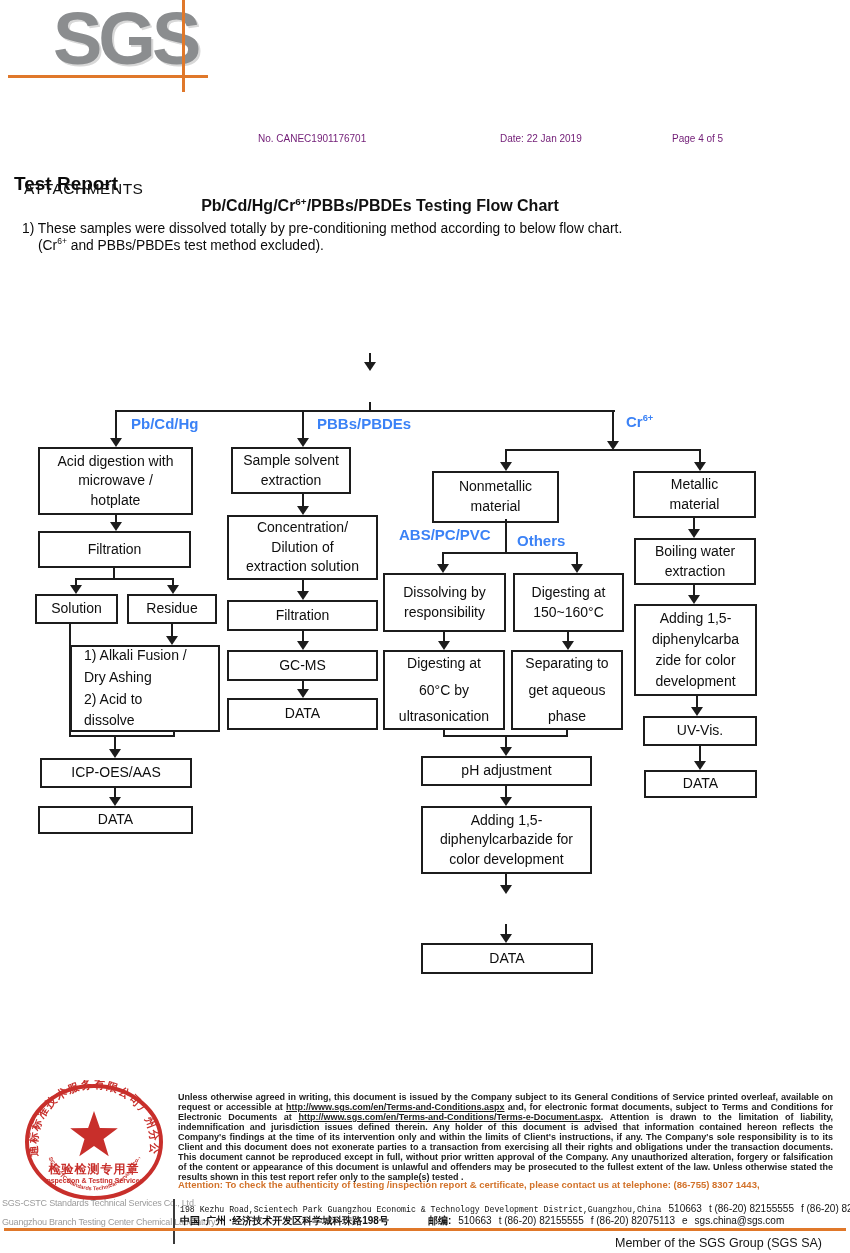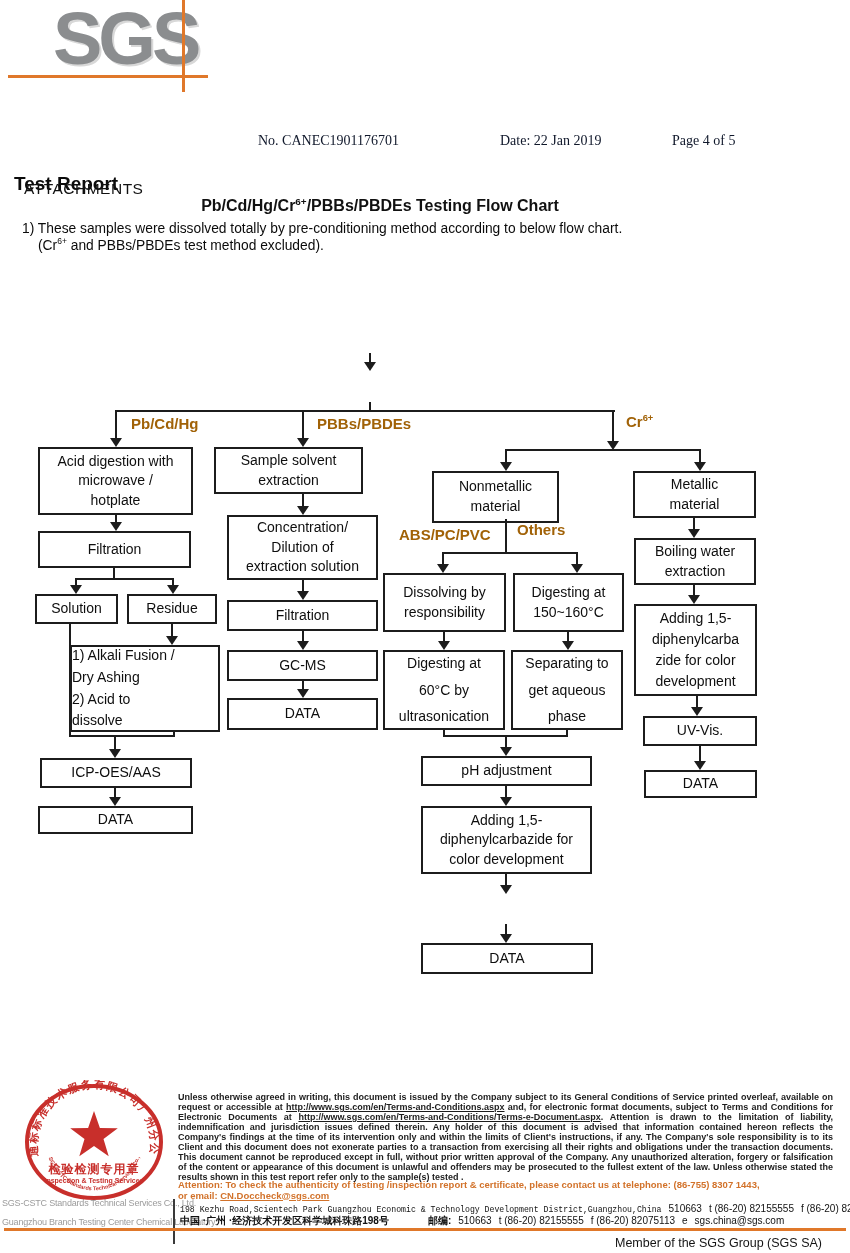--- a/index.html
+++ b/index.html
@@ -5,34 +5,34 @@
   html,body{margin:0;padding:0;background:#ffffff;}
   .page{position:relative;width:850px;height:1253px;background:#fff;overflow:hidden;
         font-family:"Liberation Sans","DejaVu Sans",sans-serif;color:#111;}
   
   .sgs-logo{position:absolute;left:53px;top:2px;font-size:74px;font-weight:700;
             letter-spacing:-4px;color:#8b8d8f;text-shadow:2px 2px 0 #d8d8d8;line-height:1;}
   .oline-h{position:absolute;background:#e0782a;}
   .oline-v{position:absolute;background:#e0782a;}
   
   .h-title{position:absolute;left:14px;top:129px;font-size:19px;font-weight:700;color:#0b0b0b;margin-top:44px;}
-  .h-meta{position:absolute;top:133px;font-size:14px;color:#0f172a;font-family:Liberation Serif, serif;}
+  .h-meta{position:absolute;top:133px;font-size:10px;color:#701a75;}
   .attach{position:absolute;left:24px;top:180px;font-size:15.5px;font-weight:500;letter-spacing:.5px;}
   .chart-title{position:absolute;left:0;top:197px;width:760px;text-align:center;
                font-size:16px;font-weight:700;}
   .note{position:absolute;font-size:13.8px;color:#0b0b0b;}
   .sup{font-size:62%;vertical-align:super;line-height:0;}
   
   .fbox{position:absolute;box-sizing:border-box;border:2px solid #1c1c1c;background:#fff;
         display:flex;align-items:center;justify-content:center;text-align:center;
         white-space:pre-line;font-size:14px;line-height:1.4;color:#0e0e0e;}
-  .ta-left{justify-content:flex-start;text-align:left;line-height:1.55;}
+  .ta-left{justify-content:flex-start;text-align:left;padding-left:12px;line-height:1.55;}
   .lh-19{line-height:1.9;}
   .lh-15{line-height:1.5;}
-  .blabel{position:absolute;font-size:15px;font-weight:700;color:#a16207;}
+  .blabel{position:absolute;font-size:15px;font-weight:700;color:#3b82f6;}
   .vln{position:absolute;width:2px;background:#1c1c1c;}
   .hln{position:absolute;height:2px;background:#1c1c1c;}
   .ah{position:absolute;width:0;height:0;border-left:6px solid transparent;
       border-right:6px solid transparent;border-top:9px solid #1c1c1c;}
   
   .terms{position:absolute;left:178px;top:1092px;width:655px;font-size:9px;font-weight:600;
          line-height:10px;text-align:justify;color:#1d1d1d;}
   .terms .u{text-decoration:underline;}
   .attention{position:absolute;left:178px;top:1180px;width:660px;font-size:9.5px;font-weight:700;
              color:#d2722a;line-height:10.5px;}
@@ -105,21 +105,21 @@
   <div class="vln" style="left:69px;top:624px;height:113px"></div>
   <div class="vln" style="left:173px;top:732px;height:5px"></div>
   <div class="hln" style="left:69px;top:735px;width:106px"></div>
   <div class="vln" style="left:114px;top:737px;height:12px"></div>
   <div class="ah" style="left:109px;top:749px"></div>
   <div class="fbox" style="left:40px;top:758px;width:152px;height:30px">ICP-OES/AAS</div>
   <div class="vln" style="left:114px;top:788px;height:9px"></div>
   <div class="ah" style="left:109px;top:797px"></div>
   <div class="fbox" style="left:38px;top:806px;width:155px;height:28px">DATA</div>
 
-  <div class="fbox" style="left:214px;top:447px;width:149px;height:47px">Sample solvent
+  <div class="fbox" style="left:231px;top:447px;width:120px;height:47px">Sample solvent
 extraction</div>
   <div class="vln" style="left:302px;top:494px;height:12px"></div>
   <div class="ah" style="left:297px;top:506px"></div>
   <div class="fbox" style="left:227px;top:515px;width:151px;height:65px">Concentration/
 Dilution of
 extraction solution</div>
   <div class="vln" style="left:302px;top:580px;height:11px"></div>
   <div class="ah" style="left:297px;top:591px"></div>
   <div class="fbox" style="left:227px;top:600px;width:151px;height:31px">Filtration</div>
   <div class="vln" style="left:302px;top:631px;height:10px"></div>
@@ -139,21 +139,21 @@
   <div class="fbox" style="left:633px;top:471px;width:123px;height:47px">Metallic
 material</div>
 
   <div class="vln" style="left:505px;top:519px;height:34px"></div>
   <div class="hln" style="left:442px;top:552px;width:136px"></div>
   <div class="vln" style="left:442px;top:553px;height:11px"></div>
   <div class="ah" style="left:437px;top:564px"></div>
   <div class="vln" style="left:576px;top:553px;height:11px"></div>
   <div class="ah" style="left:571px;top:564px"></div>
   <div class="blabel" style="left:399px;top:526px">ABS/PC/PVC</div>
-  <div class="blabel" style="left:517px;top:521px">Others</div>
+  <div class="blabel" style="left:517px;top:532px">Others</div>
 
   <div class="fbox" style="left:383px;top:573px;width:123px;height:59px">Dissolving by
 responsibility</div>
   <div class="fbox" style="left:513px;top:573px;width:111px;height:59px">Digesting at
 150~160°C</div>
   <div class="vln" style="left:443px;top:632px;height:9px"></div>
   <div class="ah" style="left:438px;top:641px"></div>
   <div class="vln" style="left:567px;top:632px;height:9px"></div>
   <div class="ah" style="left:562px;top:641px"></div>
   <div class="fbox lh-19" style="left:383px;top:650px;width:122px;height:80px">Digesting at
@@ -214,21 +214,20 @@
     <text x="76" y="103" text-anchor="middle" font-size="7" font-weight="bold" fill="#c4201c">Inspection &amp; Testing Services</text>
     <text font-size="5.5" font-weight="bold" fill="#c4201c">
       <textPath href="#arcBottom" startOffset="2">SGS-CSTC Standards Technical Services Co., Ltd. Guangzhou Branch</textPath>
     </text>
   </svg>
 
   <div class="terms"><span>Unless otherwise agreed in writing, this document is issued by the Company subject to its General Conditions of Service printed overleaf, available on request or accessible at </span><span class="u">http://www.sgs.com/en/Terms-and-Conditions.aspx</span><span> and, for electronic format documents, subject to Terms and Conditions for Electronic Documents at </span><span class="u">http://www.sgs.com/en/Terms-and-Conditions/Terms-e-Document.aspx</span><span>. Attention is drawn to the limitation of liability, indemnification and jurisdiction issues defined therein. Any holder of this document is advised that information contained hereon reflects the Company's findings at the time of its intervention only and within the limits of Client's instructions, if any. The Company's sole responsibility is to its Client and this document does not exonerate parties to a transaction from exercising all their rights and obligations under the transaction documents. This document cannot be reproduced except in full, without prior written approval of the Company. Any unauthorized alteration, forgery or falsification of the content or appearance of this document is unlawful and offenders may be prosecuted to the fullest extent of the law. Unless otherwise stated the results shown in this test report refer only to the sample(s) tested .</span></div>
 
   <div class="attention">
     <div>Attention: To check the authenticity of testing /inspection report &amp; certificate, please contact us at telephone: (86-755) 8307 1443,</div>
-    <div><span>or email: </span><span class="u">CN.Doccheck@sgs.com</span></div>
   </div>
 
   <div class="addr-sep"></div>
 
   <div class="addr-row" style="top:1203px">
     <span class="addr-en">198 Kezhu Road,Scientech Park Guangzhou Economic &amp; Technology Development District,Guangzhou,China</span>
     <span class="addr-num">510663</span>
     <span class="addr-num">t (86-20) 82155555</span>
     <span class="addr-num">f (86-20) 82075113</span>
     <span class="addr-num">www.sgsgroup.com.cn</span>

